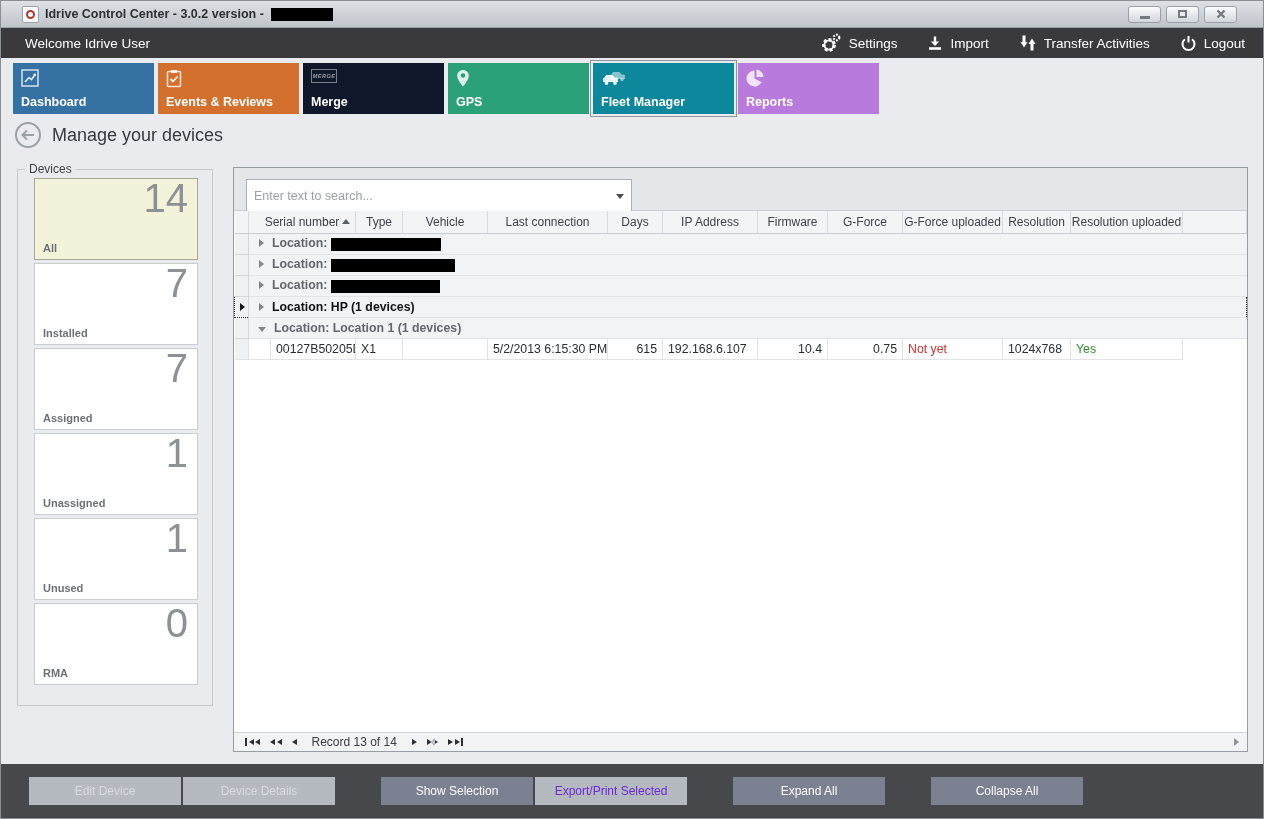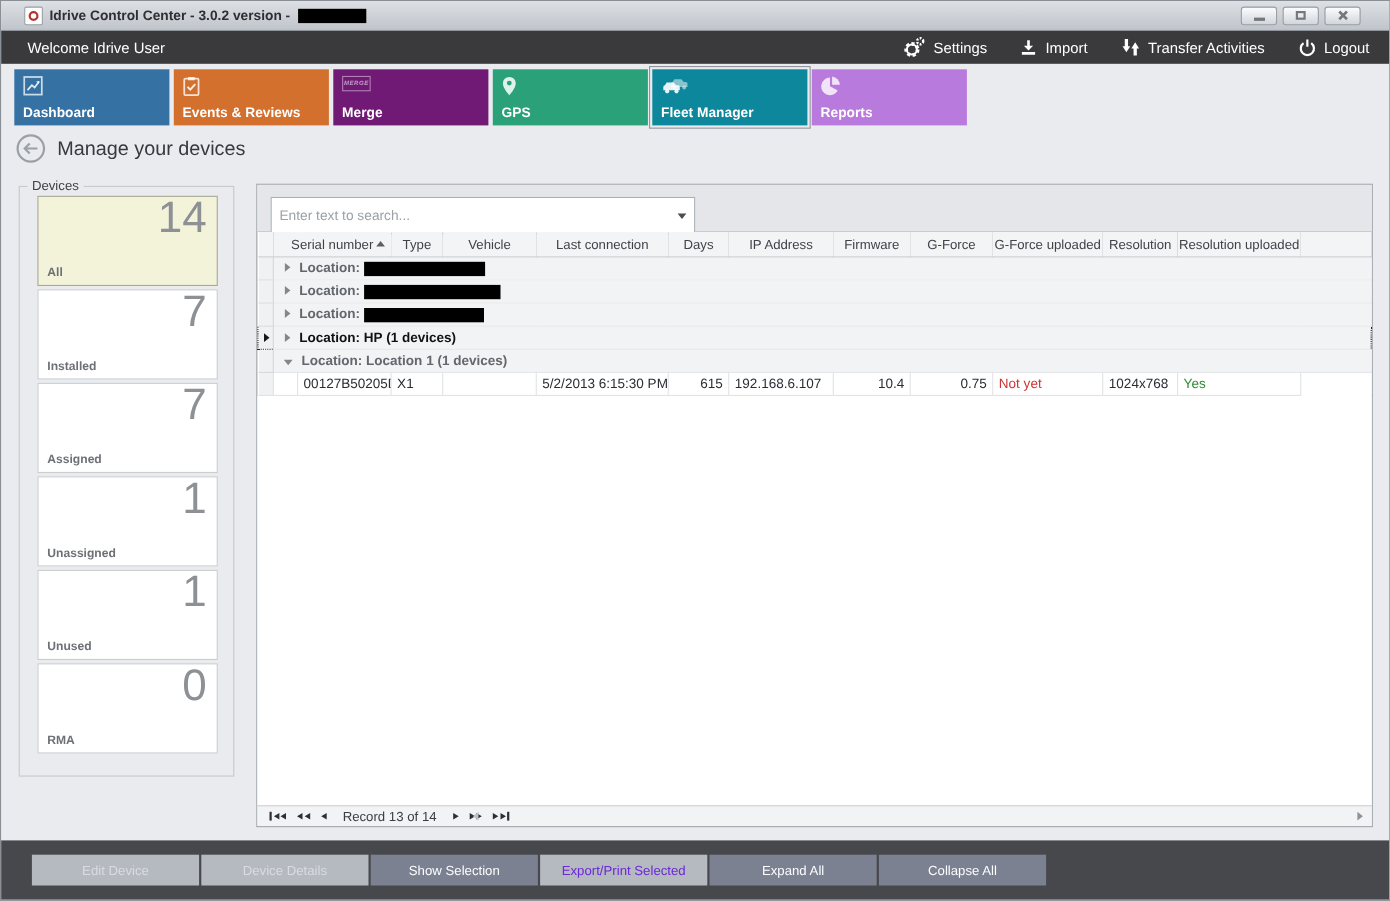--- a/index.html
+++ b/index.html
@@ -117,21 +117,21 @@
   .hs-right { position:absolute; right:8px; width:0; height:0; border-top:4px solid transparent;
     border-bottom:4px solid transparent; border-left:5px solid #8f9398; }
 
   
   .footerbar { position:absolute; left:0; right:0; bottom:0; height:54px; background:#47484c;
     display:flex; align-items:center; padding-left:28px; gap:2px; }
   .fbtn { width:152px; height:28px; display:flex; align-items:center; justify-content:center;
     font-size:12px; }
   .fbtn.disabled { background:#b5b9c0; color:#d9dce1; }
   .fbtn.light { background:#b5b9c0; color:#6d28d9; }
-  .fbtn.primary { background:#7b8191; color:#fdfdfe; }
+  .fbtn.primary { background:#7b8191; color:#fdfdfe;margin-left:44px; }
 
   svg { display:block; }
 </style>
 </head>
 <body>
 
 <div class="app">
 
   <div class="titlebar">
     <div class="app-icon">
@@ -208,21 +208,21 @@
     <div class="tile" style="background: rgb(212, 112, 45);">
       <span class="ticon">
         <svg width="16" height="19" viewBox="0 0 16 19">
           <rect x="1.5" y="2.5" width="13" height="15" fill="none" stroke="rgba(255,255,255,.8)" stroke-width="1.6" rx="1"></rect>
           <rect x="5" y="1" width="6" height="3" fill="rgba(255,255,255,.8)"></rect>
           <path d="M4.5 10 L7 12.5 L11.5 7.5" fill="none" stroke="rgba(255,255,255,.9)" stroke-width="1.8"></path>
         </svg>
       </span>
       <span class="tlabel">Events &amp; Reviews</span>
     </div>
-    <div class="tile" style="background: #701a75;">
+    <div class="tile" style="background: #0f172a;">
       <span class="ticon">
         <span class="merge-box">MERGE</span>
       </span>
       <span class="tlabel">Merge</span>
     </div>
     <div class="tile" style="background: rgb(42, 161, 121);">
       <span class="ticon">
         <svg width="14" height="19" viewBox="0 0 14 19">
           <path d="M7 1 C3.7 1 1.2 3.5 1.2 6.8 C1.2 11.2 7 17.5 7 17.5 S12.8 11.2 12.8 6.8 C12.8 3.5 10.3 1 7 1 Z" fill="rgba(255,255,255,.85)"></path>
           <circle cx="7" cy="6.5" r="2.2" fill="#2aa179"></circle>

